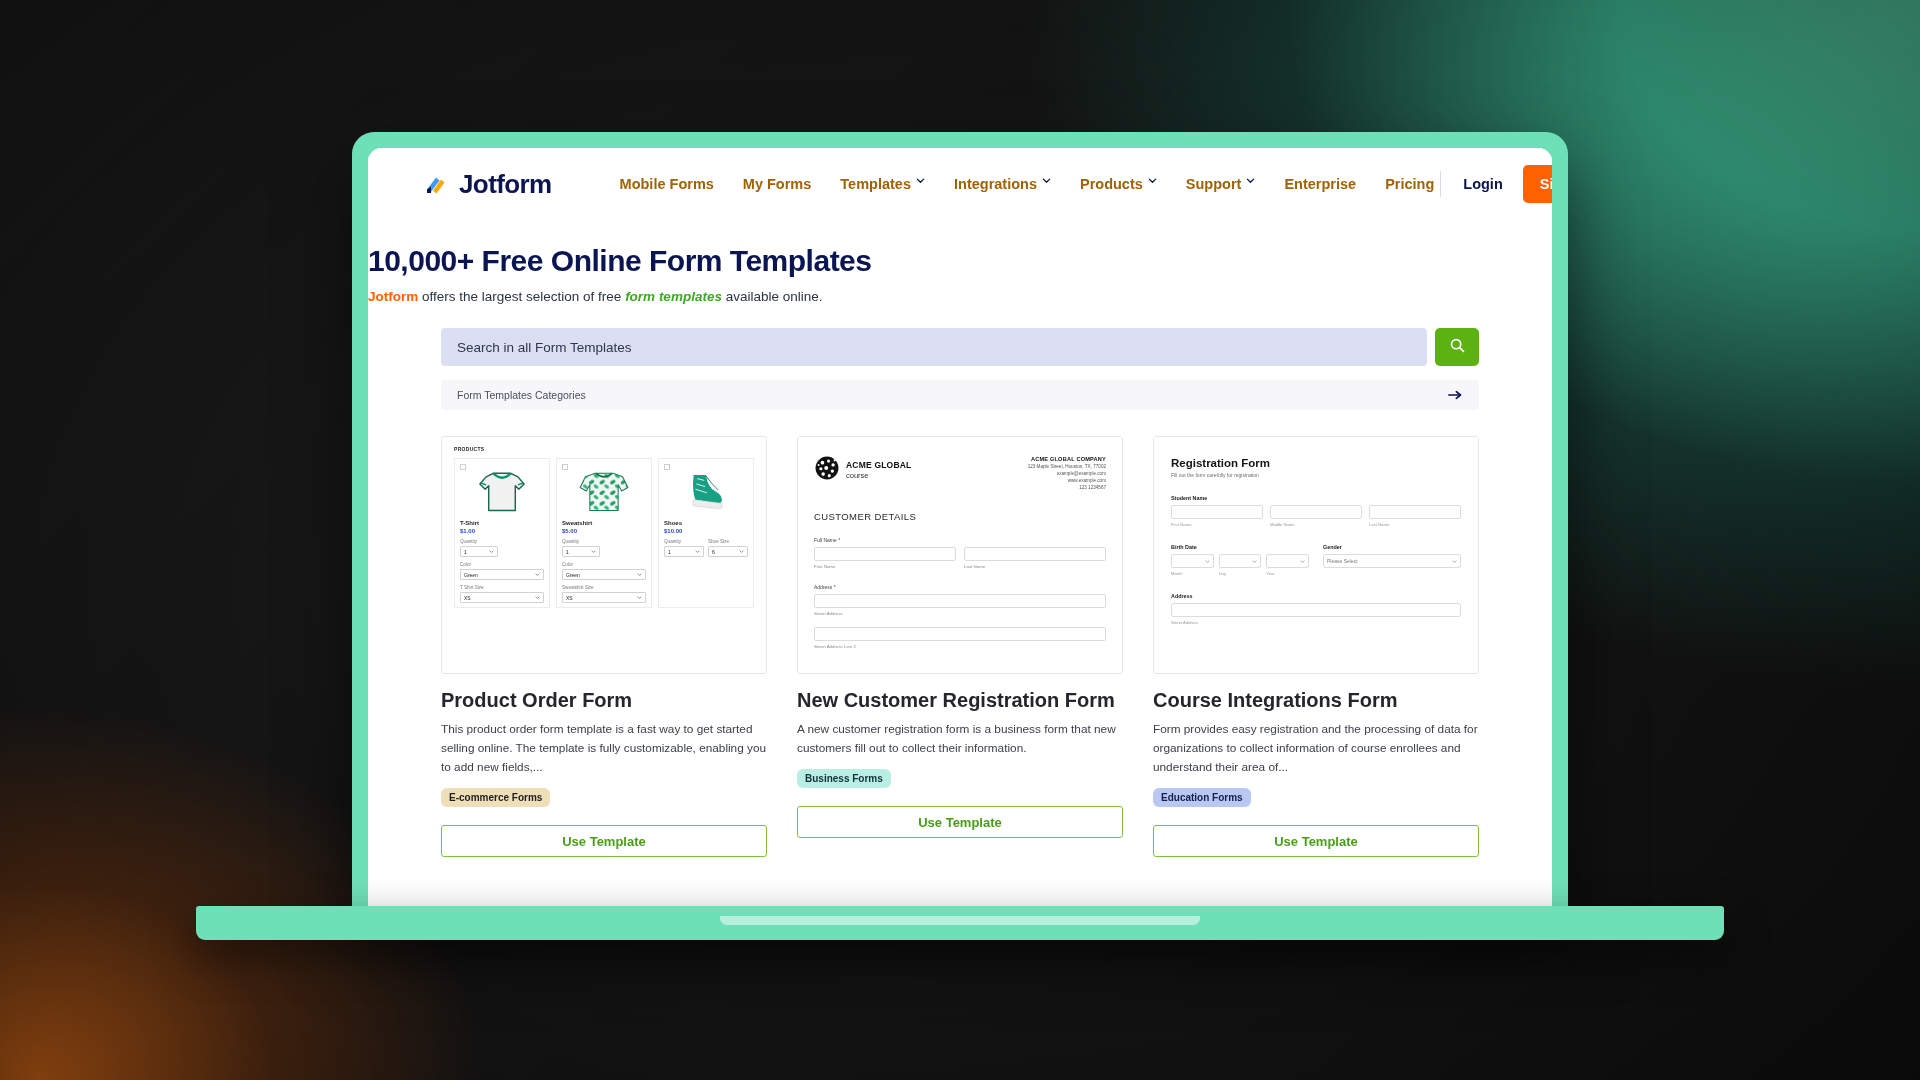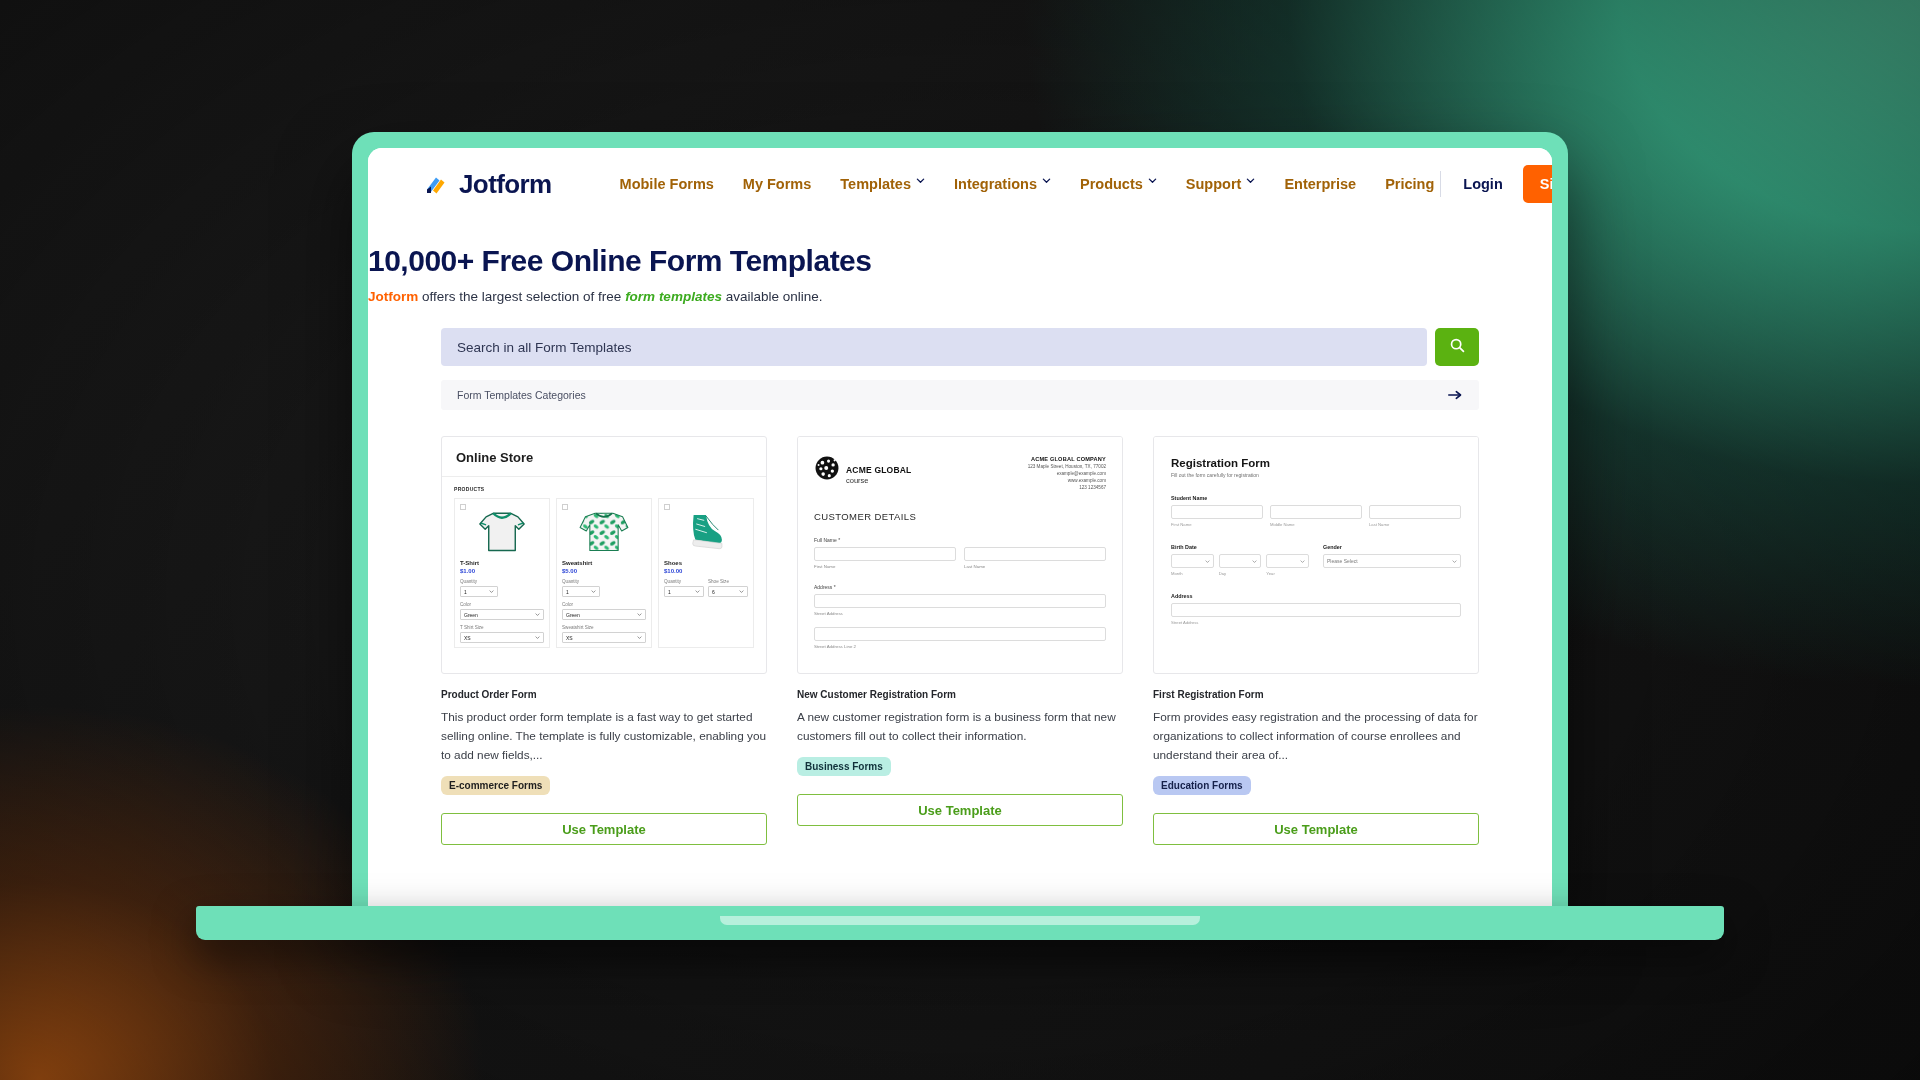--- a/index.html
+++ b/index.html
@@ -147,21 +147,21 @@
   }
   .card { display: flex; flex-direction: column; }
   .thumb {
     height: 238px; background: #fff;
     border: 1px solid #e7e7ea;
     border-radius: 3px;
     overflow: hidden; position: relative;
     cursor: pointer;
   }
   .card-title {
-    margin-top: 15px; font-size: 10px; font-weight: bold; color: #24262b;
+    margin-top: 15px; font-size: 20px; font-weight: bold; color: #24262b;
     cursor: pointer;
   }
   .card-desc {
     margin-top: 8px; font-size: 11.8px; line-height: 1.62; color: #3c4049;
   }
   .tag {
     align-self: flex-start; margin-top: 11px;
     font-size: 10px; font-weight: bold; padding: 4px 8px;
     border-radius: 6px;
   }
@@ -191,21 +191,21 @@
     height: 11px; border: 1px solid #d2d2d2; border-radius: 1px;
     display: flex; align-items: center; justify-content: space-between;
     padding: 0 3px; font-size: 5px; color: #222; margin-top: 2px; background:#fff;
   }
   .t1-row2 { display: flex; gap: 4px; }
   .t1-row2 > div { flex: 1; }
 
   
   .t2 { padding: 18px 16px 0 16px; background: #fff; }
   .t2-top { display: flex; justify-content: space-between; align-items: flex-start; }
-  .t2-logo { display: flex; align-items: flex-end; gap: 6px; }
+  .t2-logo { display: flex; align-items: center; gap: 6px; }
   .t2-logo-name { font-size: 8.5px; font-weight: bold; color: #111; letter-spacing: 0.2px; line-height: 1.35; }
   .t2-logo-sub { font-size: 7.5px; color: #333; font-weight: normal; }
   .t2-addr { text-align: right; font-size: 4.6px; color: #555; line-height: 1.5; }
   .t2-addr b { font-size: 5.6px; color: #111; letter-spacing: 0.2px; }
   .t2-section { margin-top: 20px; font-size: 9.5px; color: #2a2a2a; letter-spacing: 0.4px; }
   .t2-flabel { font-size: 5px; color: #444; margin-top: 15px; margin-bottom: 4px; }
   .t2-sublabel { font-size: 4.4px; color: #8a8a8a; margin-top: 3px; }
   .t2-inputs { display: flex; gap: 8px; }
   .t2-in { flex: 1; height: 14px; border: 1px solid #dcdcdc; border-radius: 2px; background: #fff; }
   .t2-in-full { height: 14px; border: 1px solid #dcdcdc; border-radius: 2px; background: #fff; }
@@ -337,23 +337,20 @@
               <path d="M10 3 L15 7 L10 11" stroke="#0a1551" stroke-width="2" fill="none" stroke-linecap="round" stroke-linejoin="round"></path>
             </svg>
           </span>
         </div>
 
         <div class="cards">
 
           <div class="card">
             <div class="thumb">
               <div class="t1">
-                <div class="t1-head">
-                  <span>Online Store</span>
-                </div>
                 <div class="t1-body">
                   <div class="t1-prodlabel">PRODUCTS</div>
                   <div class="t1-grid">
 
                     <div class="t1-cell">
                       <div class="t1-cb"></div>
                       <div class="t1-img">
                         <svg viewBox="0 0 60 52" width="54" height="46">
                           <path d="M20 6 L12 10 L5 18 L11 24 L15 20 L15 48 L45 48 L45 20 L49 24 L55 18 L48 10 L40 6 Z" fill="#f1f1f1" stroke="#16684f" stroke-width="1.6" stroke-linejoin="round"></path>
                           <path d="M20 6 Q30 16 40 6" fill="none" stroke="#0f8f6a" stroke-width="2.6"></path>
@@ -597,21 +594,21 @@
                     </div>
                   </div>
                 </div>
 
                 <div class="t3-flabel">Address</div>
                 <div class="t3-in" style="width:100%"></div>
                 <div style="font-size:4.2px;color:#9a9a9a;margin-top:3px">Street Address</div>
               </div>
             </div>
 
-            <div class="card-title">First Registration Form</div>
+            <div class="card-title">Course Integrations Form</div>
             <div class="card-desc">Form provides easy registration and the processing of data for organizations to collect information of course enrollees and understand their area of...</div>
             <div class="tag" style="background:#b9c8f2;color:#15204a">Education Forms</div>
             <button class="use-btn">Use Template</button>
           </div>
 
         </div>
       </div>
 
     </div>
   </div>

